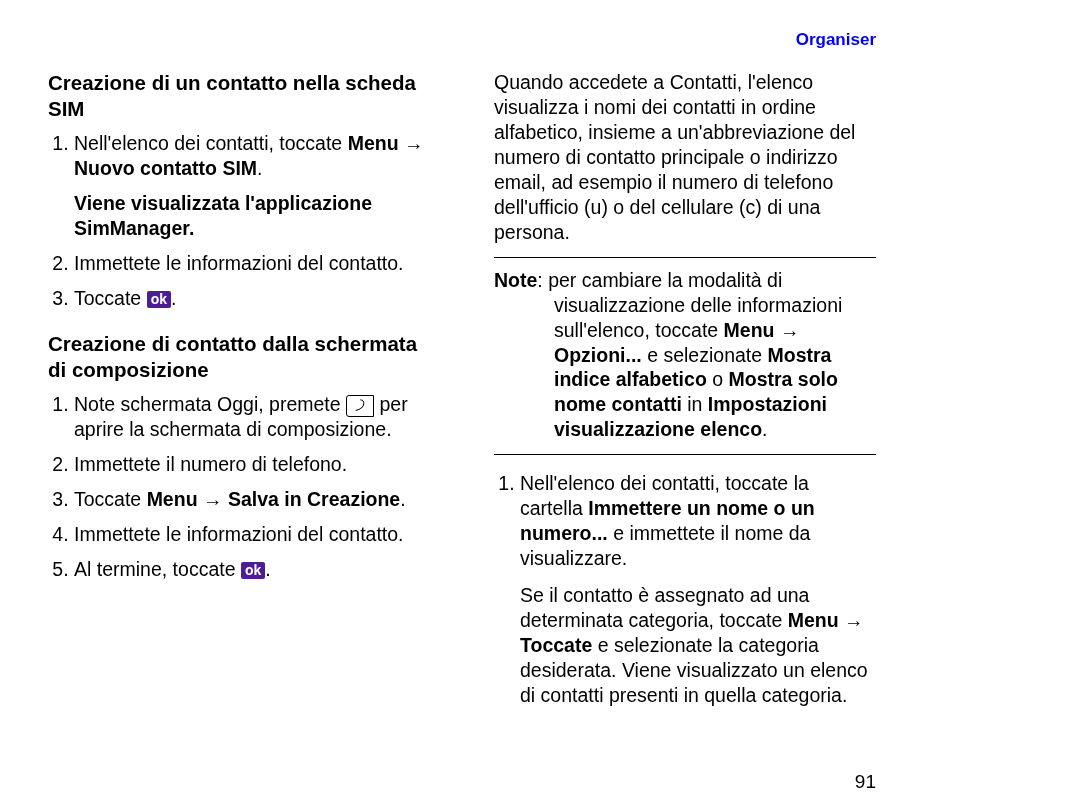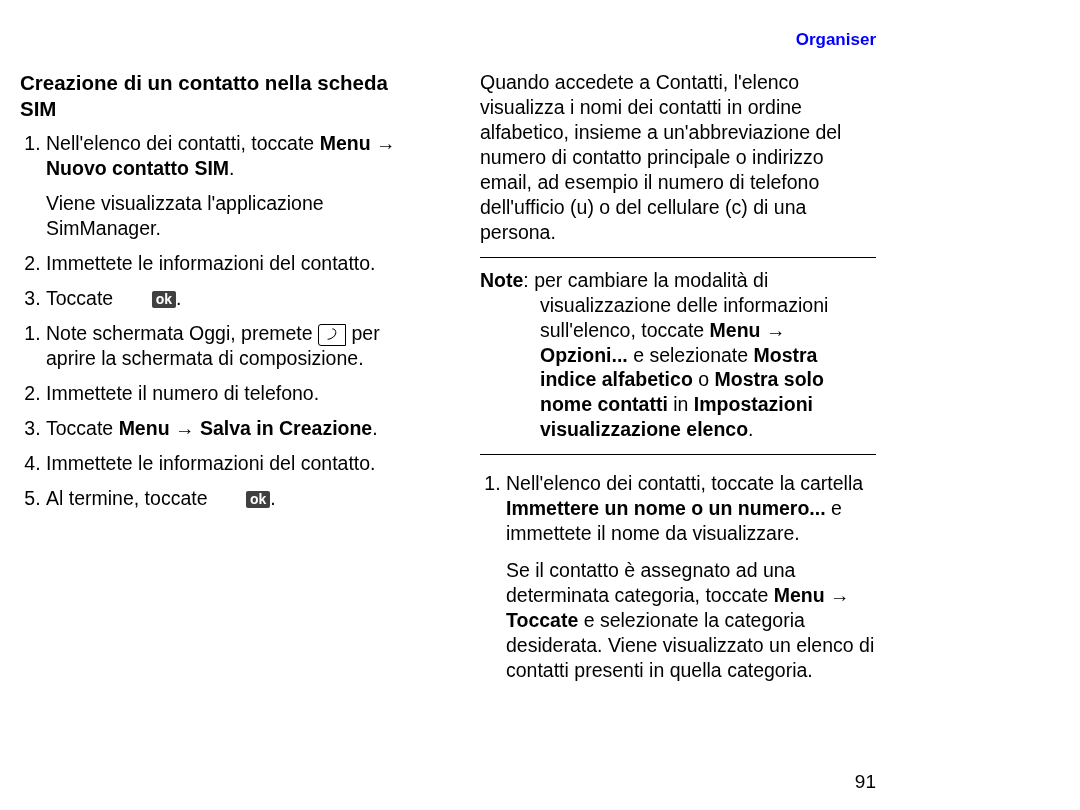--- a/index.html
+++ b/index.html
@@ -8,21 +8,21 @@
     background: #fff;
     width: 1080px;
     height: 810px;
     font-family: Verdana, Geneva, sans-serif;
     color: #000;
   }
   .page {
     box-sizing: border-box;
     width: 924px;
     height: 810px;
-    padding: 34px 48px 0 20px;
+    padding: 34px 48px 0 48px;
     position: relative;
   }
   .header-link {
     position: absolute;
     top: 30px;
     right: 48px;
     color: #0000ff;
     font-weight: bold;
     font-size: 17px;
   }
@@ -71,29 +71,28 @@
     margin: 12px 0 16px 0;
   }
   .note-body {
     padding-left: 60px;
     text-indent: -60px;
   }
   .b { font-weight: bold; }
 
   .ok {
     display: inline-block;
-    background: #404040;
+    background: #4c1d95;
     color: #fff;
     font-weight: bold;
     font-size: 14px;
     padding: 1px 4px 2px 4px;
     border-radius: 2px;
     vertical-align: middle;
     line-height: 1;
-    margin-left: 33px;
   }
   .call-icon {
     display: inline-block;
     width: 26px;
     height: 20px;
     border: 1.5px solid #000;
     position: relative;
     vertical-align: middle;
     border-top-left-radius: 3px;
     border-bottom-left-radius: 3px;
@@ -125,29 +124,30 @@
 
   <div class="columns">
 
     <div class="col col-left">
 
       <div class="h3">Creazione di un contatto nella scheda SIM</div>
 
       <ol class="steps">
         <li>
           <span>Nell'elenco dei contatti, toccate </span><span class="b">Menu</span><span> → </span><span class="b">Nuovo contatto SIM</span><span>.</span>
-          <div class="p" style="margin-top:10px;">Viene visualizzata l'applicazione SimManager.</div>
+          <div class="p" style="margin-top:10px;font-weight:bold;">Viene visualizzata l'applicazione SimManager.</div>
         </li>
         <li>Immettete le informazioni del contatto.</li>
         <li>
           <span>Toccate </span><span class="ok">ok</span><span>.</span>
         </li>
       </ol>
 
 
+      <div class="h3 topspace">Creazione di contatto dalla schermata di composizione</div>
 
       <ol class="steps">
         <li>
           <span>Note schermata Oggi, premete </span><span class="call-icon"></span><span> per aprire la schermata di composizione.</span>
         </li>
         <li>Immettete il numero di telefono.</li>
         <li>
           <span>Toccate </span><span class="b">Menu</span><span> → </span><span class="b">Salva in Creazione</span><span>.</span>
         </li>
         <li>Immettete le informazioni del contatto.</li>

